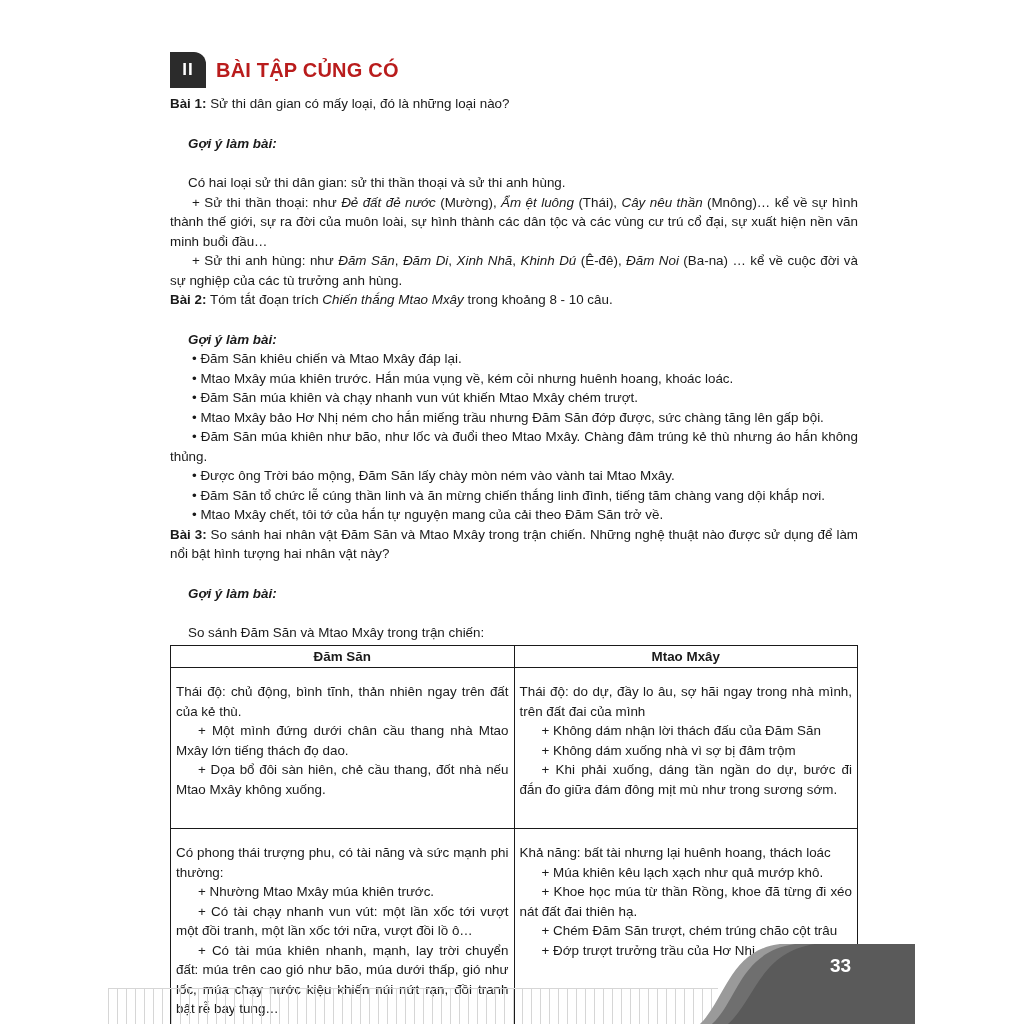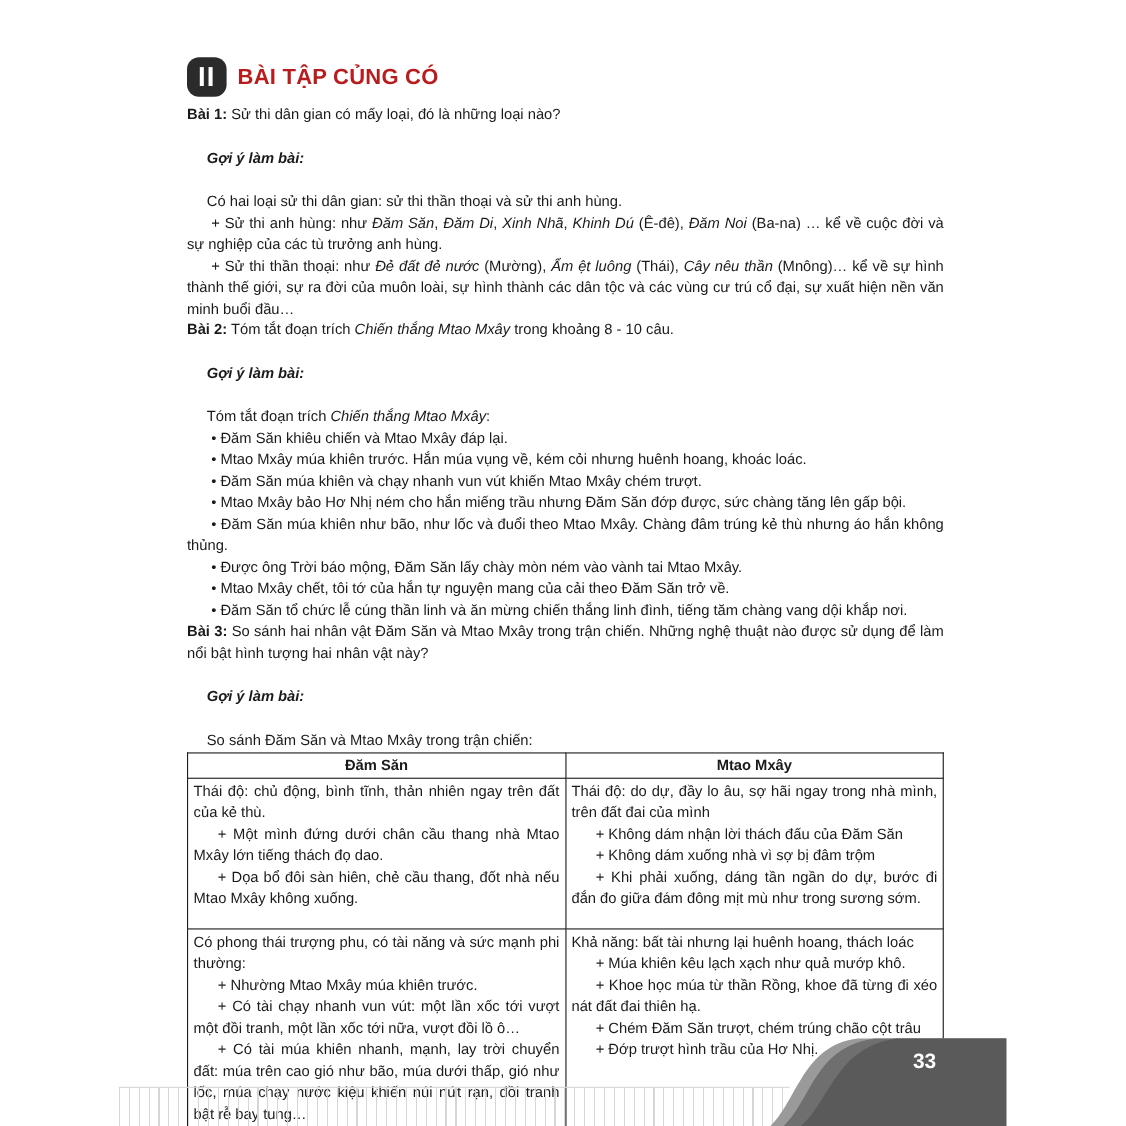--- a/index.html
+++ b/index.html
@@ -6,34 +6,34 @@
   body {
     width: 1024px; height: 1024px; background: #ffffff; position: relative; overflow: hidden;
     font-family: "Liberation Sans", sans-serif; color: #1a1a1a;
   }
   .page { position: absolute; left: 170px; top: 52px; width: 688px; }
   .section-head { display: flex; align-items: center; height: 36px; margin-bottom: 6px; }
   .badge {
     width: 36px; height: 36px; background: #2b2b2b; color: #fff;
     border-top-right-radius: 12px;
     display: flex; align-items: center; justify-content: center;
-    font-weight: bold; font-size: 25px; letter-spacing: 1px; border-radius: 11px;
+    font-weight: bold; font-size: 17px; letter-spacing: 1px;
   }
   .section-title { margin-left: 10px; font-weight: bold; font-size: 20px; color: #b91c1c; letter-spacing: 0.2px; }
   .p { font-size: 13.4px; line-height: 19.5px; margin: 0; text-align: justify; }
   .ind1 { padding-left: 18px; margin-top: 20px; }
   .ind2 { text-indent: 22px; }
   .b { font-weight: bold; }
   .hint { font-weight: bold; font-style: italic; }
   i { font-style: italic; }
   table.cmp {
     border-collapse: collapse; width: 688px; margin-top: 2px;
     font-size: 13.4px; line-height: 19.5px;
   }
-  table.cmp th, table.cmp td { border: 1.5px solid #1a1a1a; vertical-align: top; padding: 2px 5px; }
+  table.cmp th, table.cmp td { border: 1.5px solid #1a1a1a; vertical-align: top; padding: 14px 5px; }
   table.cmp th { font-weight: bold; text-align: center; padding: 1px 5px; }
   table.cmp td { width: 50%; text-align: justify; }
   .cell-line { display: block; }
   .cell-line.sub { text-indent: 22px; }
   .row1 td { height: 132px; }
   .row2 td { height: 170px; }
   .footer-lines {
     position: absolute; left: 108px; top: 988px; width: 610px; height: 36px;
     border-top: 1px solid #d6d6d6;
     background-image: repeating-linear-gradient(to right, #d6d6d6 0, #d6d6d6 1px, transparent 1px, transparent 9px);
@@ -50,34 +50,33 @@
 <div class="page">
 
   <div class="section-head">
     <div class="badge">II</div>
     <div class="section-title">BÀI TẬP CỦNG CÓ</div>
   </div>
 
   <p class="p"><span class="b">Bài 1:</span><span> Sử thi dân gian có mấy loại, đó là những loại nào?</span></p>
   <p class="p ind1 hint">Gợi ý làm bài:</p>
   <p class="p ind1">Có hai loại sử thi dân gian: sử thi thần thoại và sử thi anh hùng.</p>
+  <p class="p ind2"><span>+ Sử thi thần thoại: như </span><i>Đẻ đất đẻ nước</i><span> (Mường), </span><i>Ẩm ệt luông</i><span> (Thái), </span><i>Cây nêu thần</i><span> (Mnông)… kể về sự hình thành thế giới, sự ra đời của muôn loài, sự hình thành các dân tộc và các vùng cư trú cổ đại, sự xuất hiện nền văn minh buổi đầu…</span></p>
   <p class="p ind2"><span>+ Sử thi anh hùng: như </span><i>Đăm Săn</i><span>, </span><i>Đăm Di</i><span>, </span><i>Xinh Nhã</i><span>, </span><i>Khinh Dú</i><span> (Ê-đê), </span><i>Đăm Noi</i><span> (Ba-na) … kể về cuộc đời và sự nghiệp của các tù trưởng anh hùng.</span></p>
-  <p class="p ind2"><span>+ Sử thi thần thoại: như </span><i>Đẻ đất đẻ nước</i><span> (Mường), </span><i>Ẩm ệt luông</i><span> (Thái), </span><i>Cây nêu thần</i><span> (Mnông)… kể về sự hình thành thế giới, sự ra đời của muôn loài, sự hình thành các dân tộc và các vùng cư trú cổ đại, sự xuất hiện nền văn minh buổi đầu…</span></p>
 
   <p class="p"><span class="b">Bài 2:</span><span> Tóm tắt đoạn trích </span><i>Chiến thắng Mtao Mxây</i><span> trong khoảng 8 - 10 câu.</span></p>
   <p class="p ind1 hint">Gợi ý làm bài:</p>
-  <p class="p ind1"><span>Tóm tắt đoạn trích </span><i>Chiến thắng Mtao Mxây</i><span>:</span></p>
   <p class="p ind2">• Đăm Săn khiêu chiến và Mtao Mxây đáp lại.</p>
   <p class="p ind2">• Mtao Mxây múa khiên trước. Hắn múa vụng về, kém cỏi nhưng huênh hoang, khoác loác.</p>
   <p class="p ind2">• Đăm Săn múa khiên và chạy nhanh vun vút khiến Mtao Mxây chém trượt.</p>
   <p class="p ind2">• Mtao Mxây bảo Hơ Nhị ném cho hắn miếng trầu nhưng Đăm Săn đớp được, sức chàng tăng lên gấp bội.</p>
   <p class="p ind2">• Đăm Săn múa khiên như bão, như lốc và đuổi theo Mtao Mxây. Chàng đâm trúng kẻ thù nhưng áo hắn không thủng.</p>
   <p class="p ind2">• Được ông Trời báo mộng, Đăm Săn lấy chày mòn ném vào vành tai Mtao Mxây.</p>
+  <p class="p ind2">• Đăm Săn tổ chức lễ cúng thần linh và ăn mừng chiến thắng linh đình, tiếng tăm chàng vang dội khắp nơi.</p>
   <p class="p ind2">• Mtao Mxây chết, tôi tớ của hắn tự nguyện mang của cải theo Đăm Săn trở về.</p>
-  <p class="p ind2">• Đăm Săn tổ chức lễ cúng thần linh và ăn mừng chiến thắng linh đình, tiếng tăm chàng vang dội khắp nơi.</p>
 
   <p class="p"><span class="b">Bài 3:</span><span> So sánh hai nhân vật Đăm Săn và Mtao Mxây trong trận chiến. Những nghệ thuật nào được sử dụng để làm nổi bật hình tượng hai nhân vật này?</span></p>
   <p class="p ind1 hint">Gợi ý làm bài:</p>
   <p class="p ind1">So sánh Đăm Săn và Mtao Mxây trong trận chiến:</p>
 
   <table class="cmp">
     <tbody>
         <tr>
       <th>Đăm Săn</th>
       <th>Mtao Mxây</th>
@@ -100,21 +99,21 @@
         <span class="cell-line">Có phong thái trượng phu, có tài năng và sức mạnh phi thường:</span>
         <span class="cell-line sub">+ Nhường Mtao Mxây múa khiên trước.</span>
         <span class="cell-line sub">+ Có tài chạy nhanh vun vút: một lần xốc tới vượt một đồi tranh, một lần xốc tới nữa, vượt đồi lồ ô…</span>
         <span class="cell-line sub">+ Có tài múa khiên nhanh, mạnh, lay trời chuyển đất: múa trên cao gió như bão, múa dưới thấp, gió như lốc, múa chạy nước kiệu khiến núi nứt rạn, đồi tranh bật rễ bay tung…</span>
       </td>
       <td>
         <span class="cell-line">Khả năng: bất tài nhưng lại huênh hoang, thách loác</span>
         <span class="cell-line sub">+ Múa khiên kêu lạch xạch như quả mướp khô.</span>
         <span class="cell-line sub">+ Khoe học múa từ thần Rồng, khoe đã từng đi xéo nát đất đai thiên hạ.</span>
         <span class="cell-line sub">+ Chém Đăm Săn trượt, chém trúng chão cột trâu</span>
-        <span class="cell-line sub">+ Đớp trượt hình trầu của Hơ Nhị.</span>
+        <span class="cell-line sub">+ Đớp trượt trưởng trầu của Hơ Nhị.</span>
       </td>
     </tr>
   </tbody>
     </table>
 </div>
 
 <div class="footer-lines"></div>
 
 <svg class="footer-tab" viewBox="0 0 215 84" xmlns="http://www.w3.org/2000/svg">
   <path d="M0 84 C 25 60, 30 10, 80 4 L 215 4 L 215 84 Z" fill="#9a9a9a"></path>

